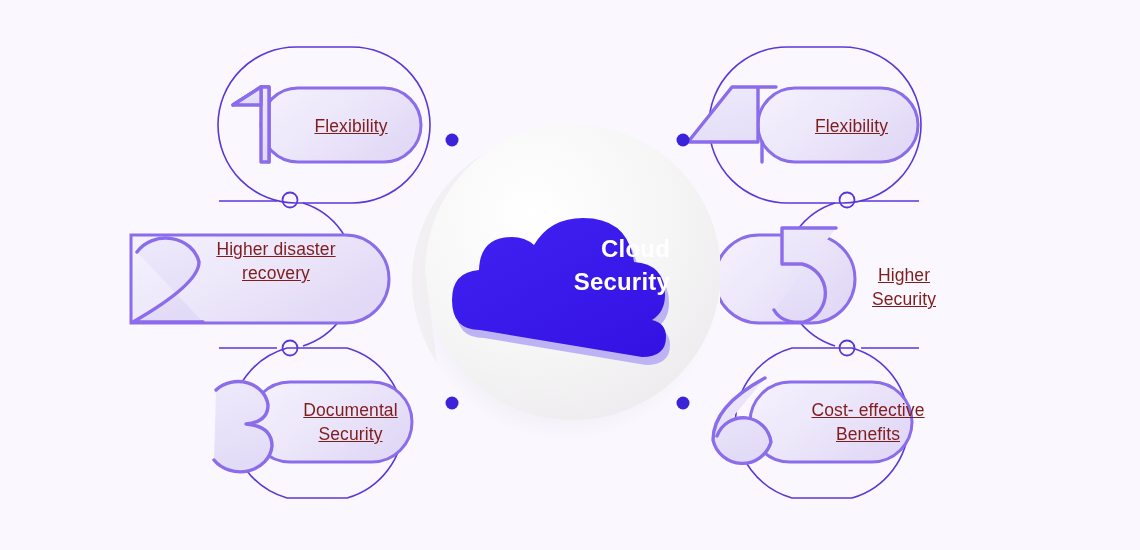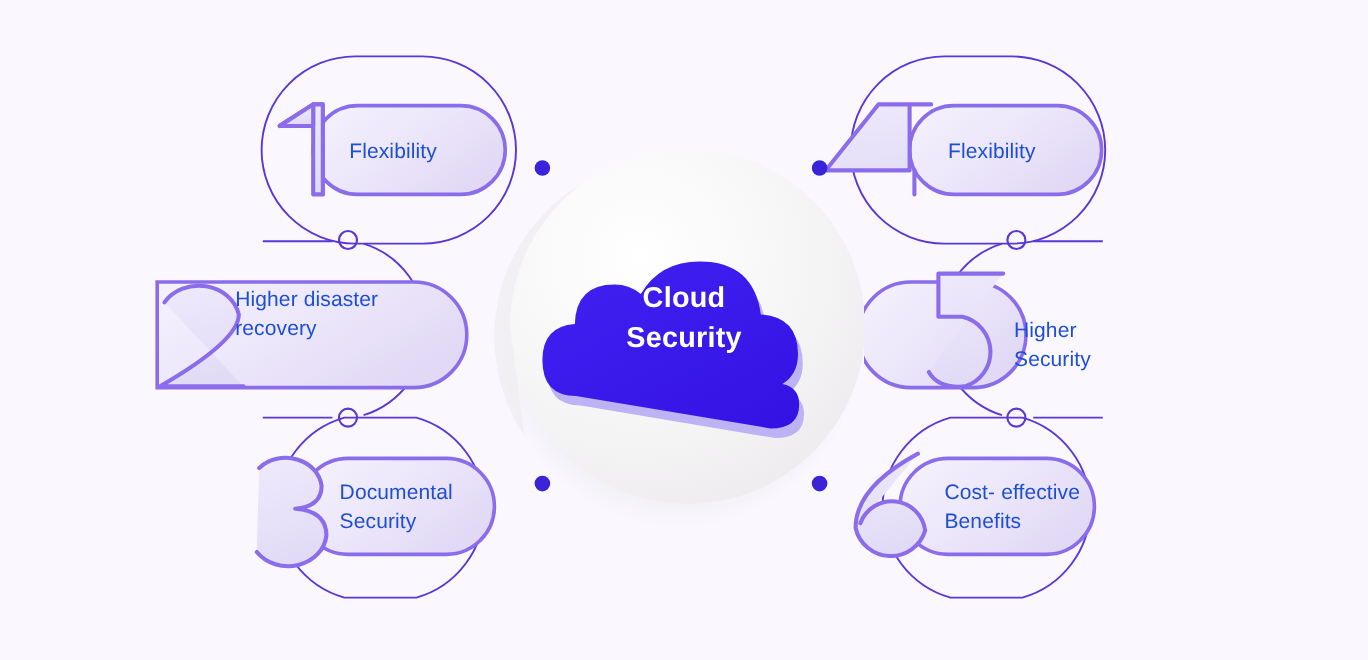--- a/index.html
+++ b/index.html
@@ -7,31 +7,33 @@
     width:1140px;height:550px;
     background:#faf8fe;
     font-family:"Liberation Sans", sans-serif;
     overflow:hidden;
     position:relative;
   }
   #stage{position:absolute;inset:0;width:1140px;height:550px;}
   #stage svg{position:absolute;left:0;top:0;}
   .lbl{
     position:absolute;
-    color:#1d4ed8;
+    color:#7f1d1d;
     font-size:17.5px;
     line-height:24px;
+    text-align:center;
     letter-spacing:.1px;
     white-space:pre-line;
     pointer-events:none;
+    text-decoration:underline;
   }
   .cloud-title{
     position:absolute;
     left:470px;top:232px;width:200px;
-    text-align:center;
+    text-align:right;
     color:#ffffff;
     font-size:24px;
     font-weight:bold;
     line-height:33px;
     letter-spacing:.2px;
     white-space:pre-line;
   }
 </style>
 </head>
 <body>

